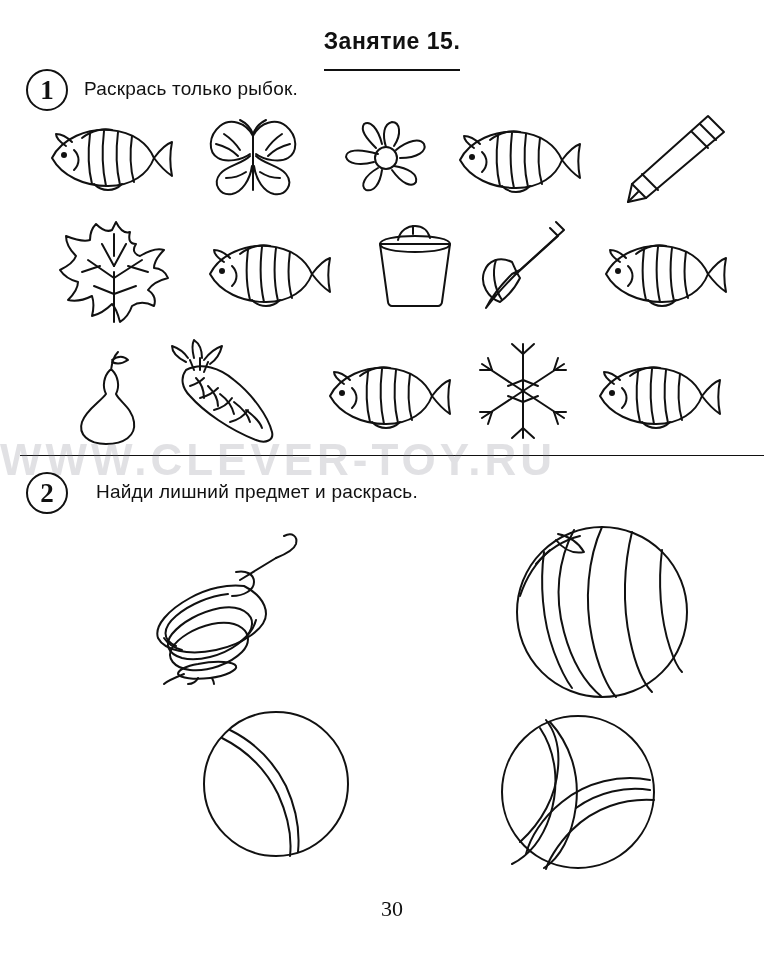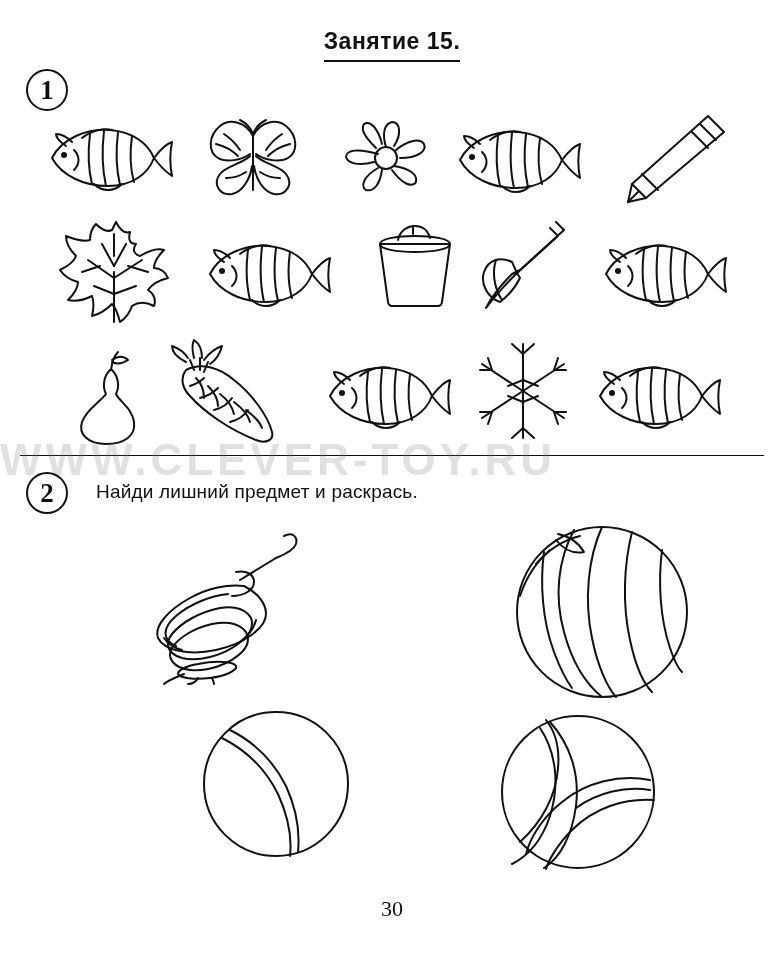--- a/index.html
+++ b/index.html
@@ -26,21 +26,21 @@
     top: 28px;
     left: 0;
     width: 784px;
     text-align: center;
     font-size: 23px;
     font-weight: bold;
     letter-spacing: 0.5px;
   }
   .page-title .underline {
     border-bottom: 2px solid #111;
-    padding-bottom: 6px;
+    padding-bottom: 15px;
   }
   
   .task-num {
     position: absolute;
     width: 42px;
     height: 42px;
     border: 2px solid #111;
     border-radius: 50%;
     box-sizing: border-box;
     display: flex;
@@ -108,20 +108,21 @@
 
 <div class="page">
 
   <div class="page-title">
     <span class="underline">Занятие 15.</span>
   </div>
 
   <div class="task-num" id="task1-num">
     <span>1</span>
   </div>
+  <div class="task-text" id="task1-text">Раскрась только рыбок.</div>
 
   <div class="item" style="left:44px; top:120px;">
     <svg width="130" height="72" viewBox="0 0 130 72" fill="none" stroke="#111" stroke-width="2" stroke-linejoin="round" stroke-linecap="round">
       <path d="M8 38 C18 18 44 8 66 10 C90 12 104 24 110 38 C104 54 88 66 64 66 C40 66 18 56 8 38 Z"></path>
       <path d="M110 38 C116 30 122 24 128 22 C126 32 126 46 128 56 C122 52 116 46 110 38 Z"></path>
       <path d="M22 26 C16 22 12 18 12 14 C18 14 24 18 28 22"></path>
       <path d="M30 30 C36 36 36 44 30 50"></path>
       <circle cx="20" cy="35" r="3" fill="#111" stroke="none"></circle>
       <path d="M46 14 C44 30 44 48 48 64"></path>
       <path d="M60 11 C58 28 58 48 62 66"></path>

